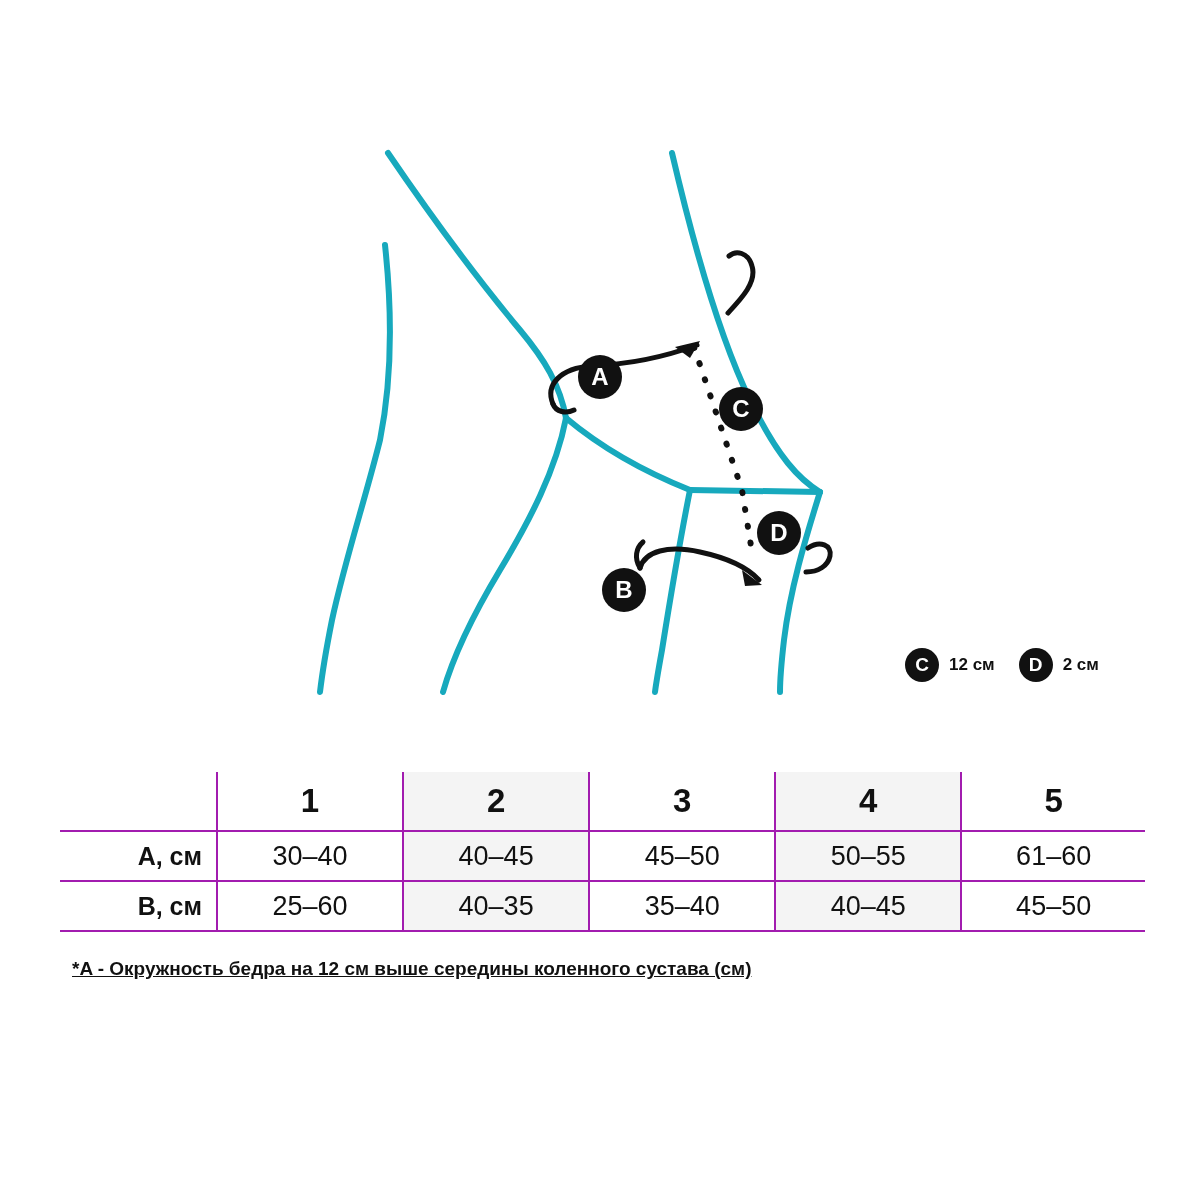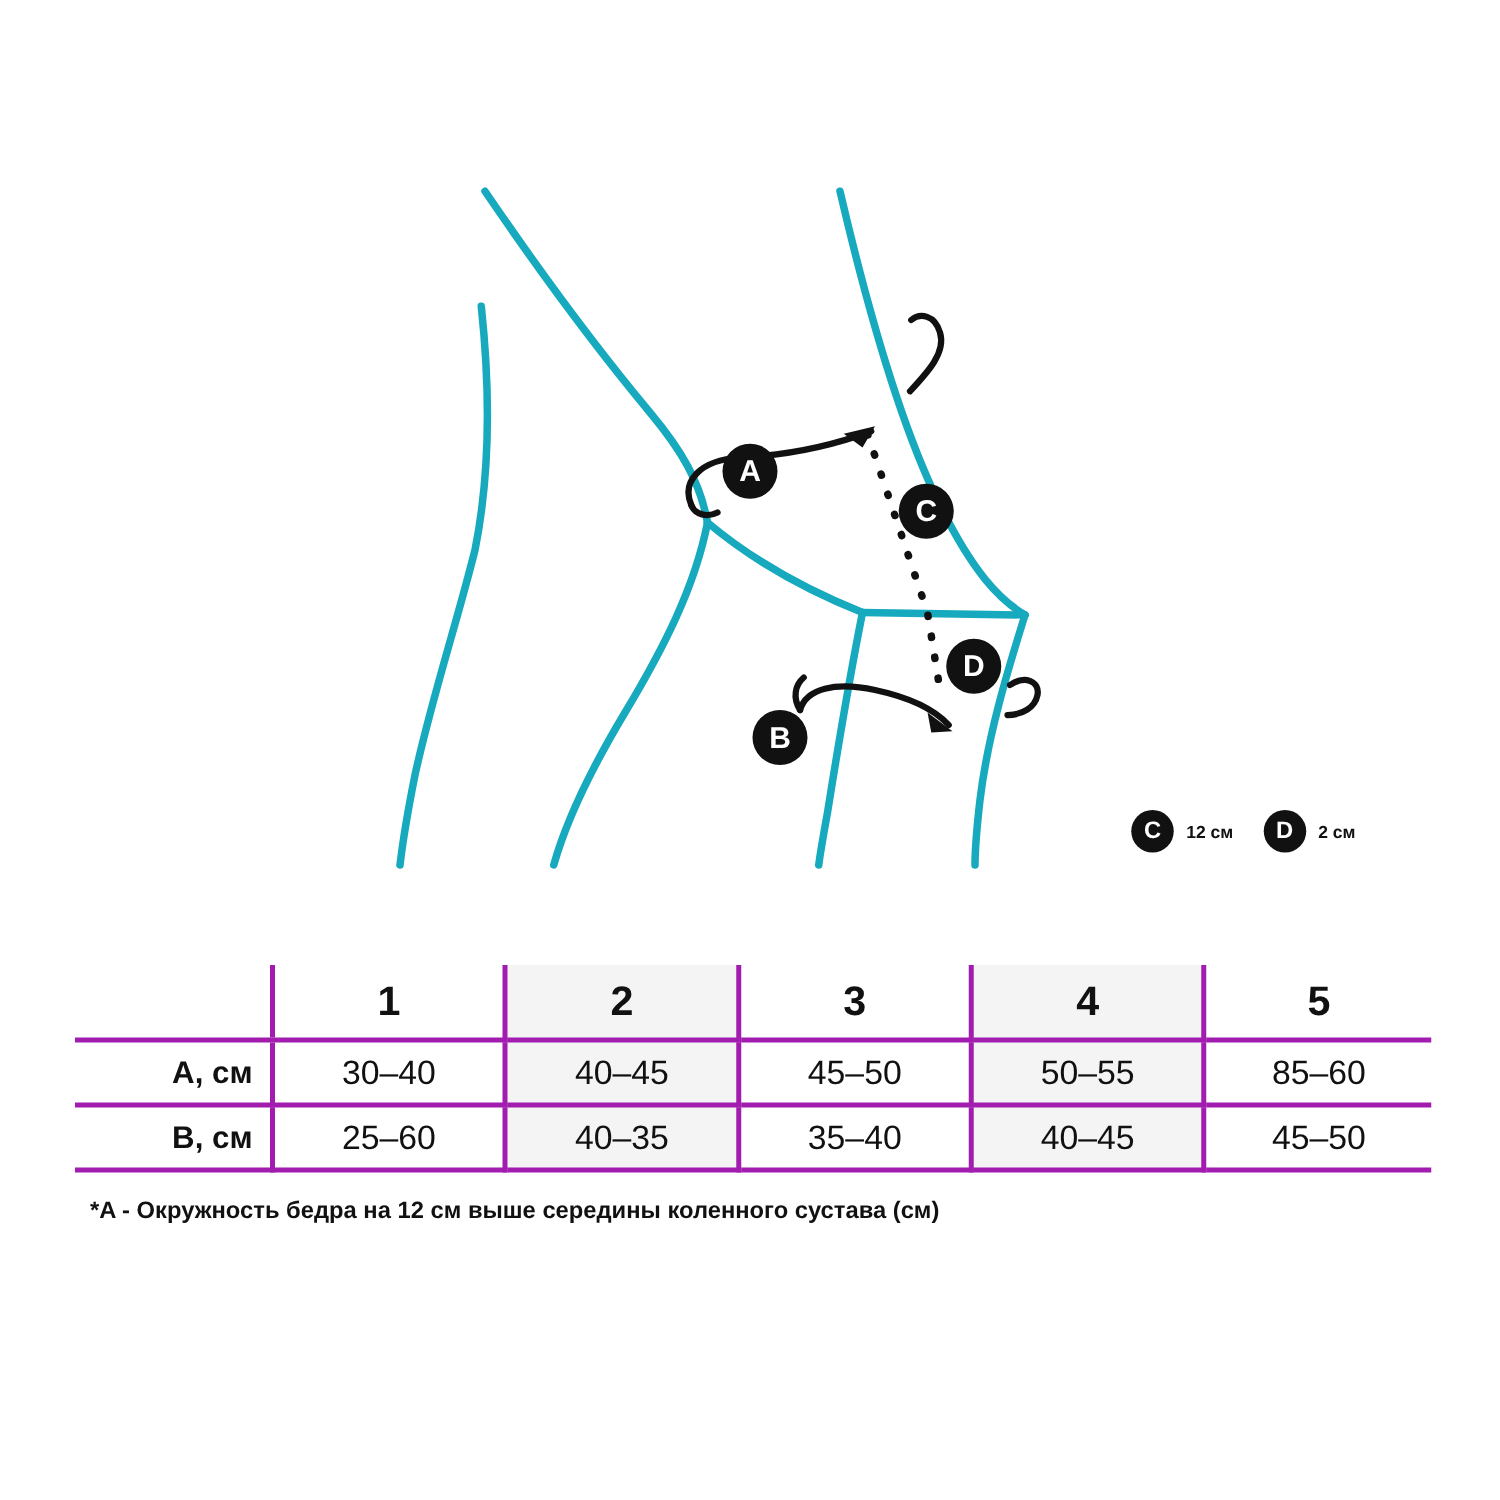--- a/index.html
+++ b/index.html
@@ -39,37 +39,37 @@
     background: #111111;
     color: #ffffff;
     font-weight: bold;
     font-size: 19px;
     display: flex;
     align-items: center;
     justify-content: center;
     flex: 0 0 auto;
   }
   .legend-text {
-    font-size: 14px;
+    font-size: 17px;
     font-weight: bold;
     color: #111111;
     margin-right: 14px;
     white-space: nowrap;
   }
 
   
   #size-table {
     position: absolute;
     left: 60px;
     top: 772px;
     width: 1085px;
     border-collapse: collapse;
   }
   #size-table td, #size-table th {
-    border: 4px solid #a21caf;
+    border: 2px solid #a21caf;
     text-align: center;
     font-size: 27px;
     color: #111111;
     padding: 0;
     height: 48px;
     font-weight: normal;
   }
   #size-table thead th {
     border-top: none;
     height: 58px;
@@ -97,20 +97,21 @@
   #size-table td.last, #size-table th.last {
     border-right: none;
   }
 
   
   #footnotes {
     position: absolute;
     left: 72px;
     top: 955px;
     width: 1060px;
+    text-decoration: underline;
   }
   .note {
     font-size: 19px;
     font-weight: bold;
     color: #111111;
     line-height: 1.45;
     white-space: nowrap;
   }
   .note.indent {
     padding-left: 10px;
@@ -194,21 +195,21 @@
       <th class="col-head last">5</th>
     </tr>
   </thead>
   <tbody>
     <tr>
       <td class="rowlabel">A, см</td>
       <td>30–40</td>
       <td class="shaded">40–45</td>
       <td>45–50</td>
       <td class="shaded">50–55</td>
-      <td class="last">85–60</td>
+      <td class="last">61–60</td>
     </tr>
     <tr>
       <td class="rowlabel">B, см</td>
       <td>25–60</td>
       <td class="shaded">40–35</td>
       <td>35–40</td>
       <td class="shaded">40–45</td>
       <td class="last">45–50</td>
     </tr>
   </tbody>

